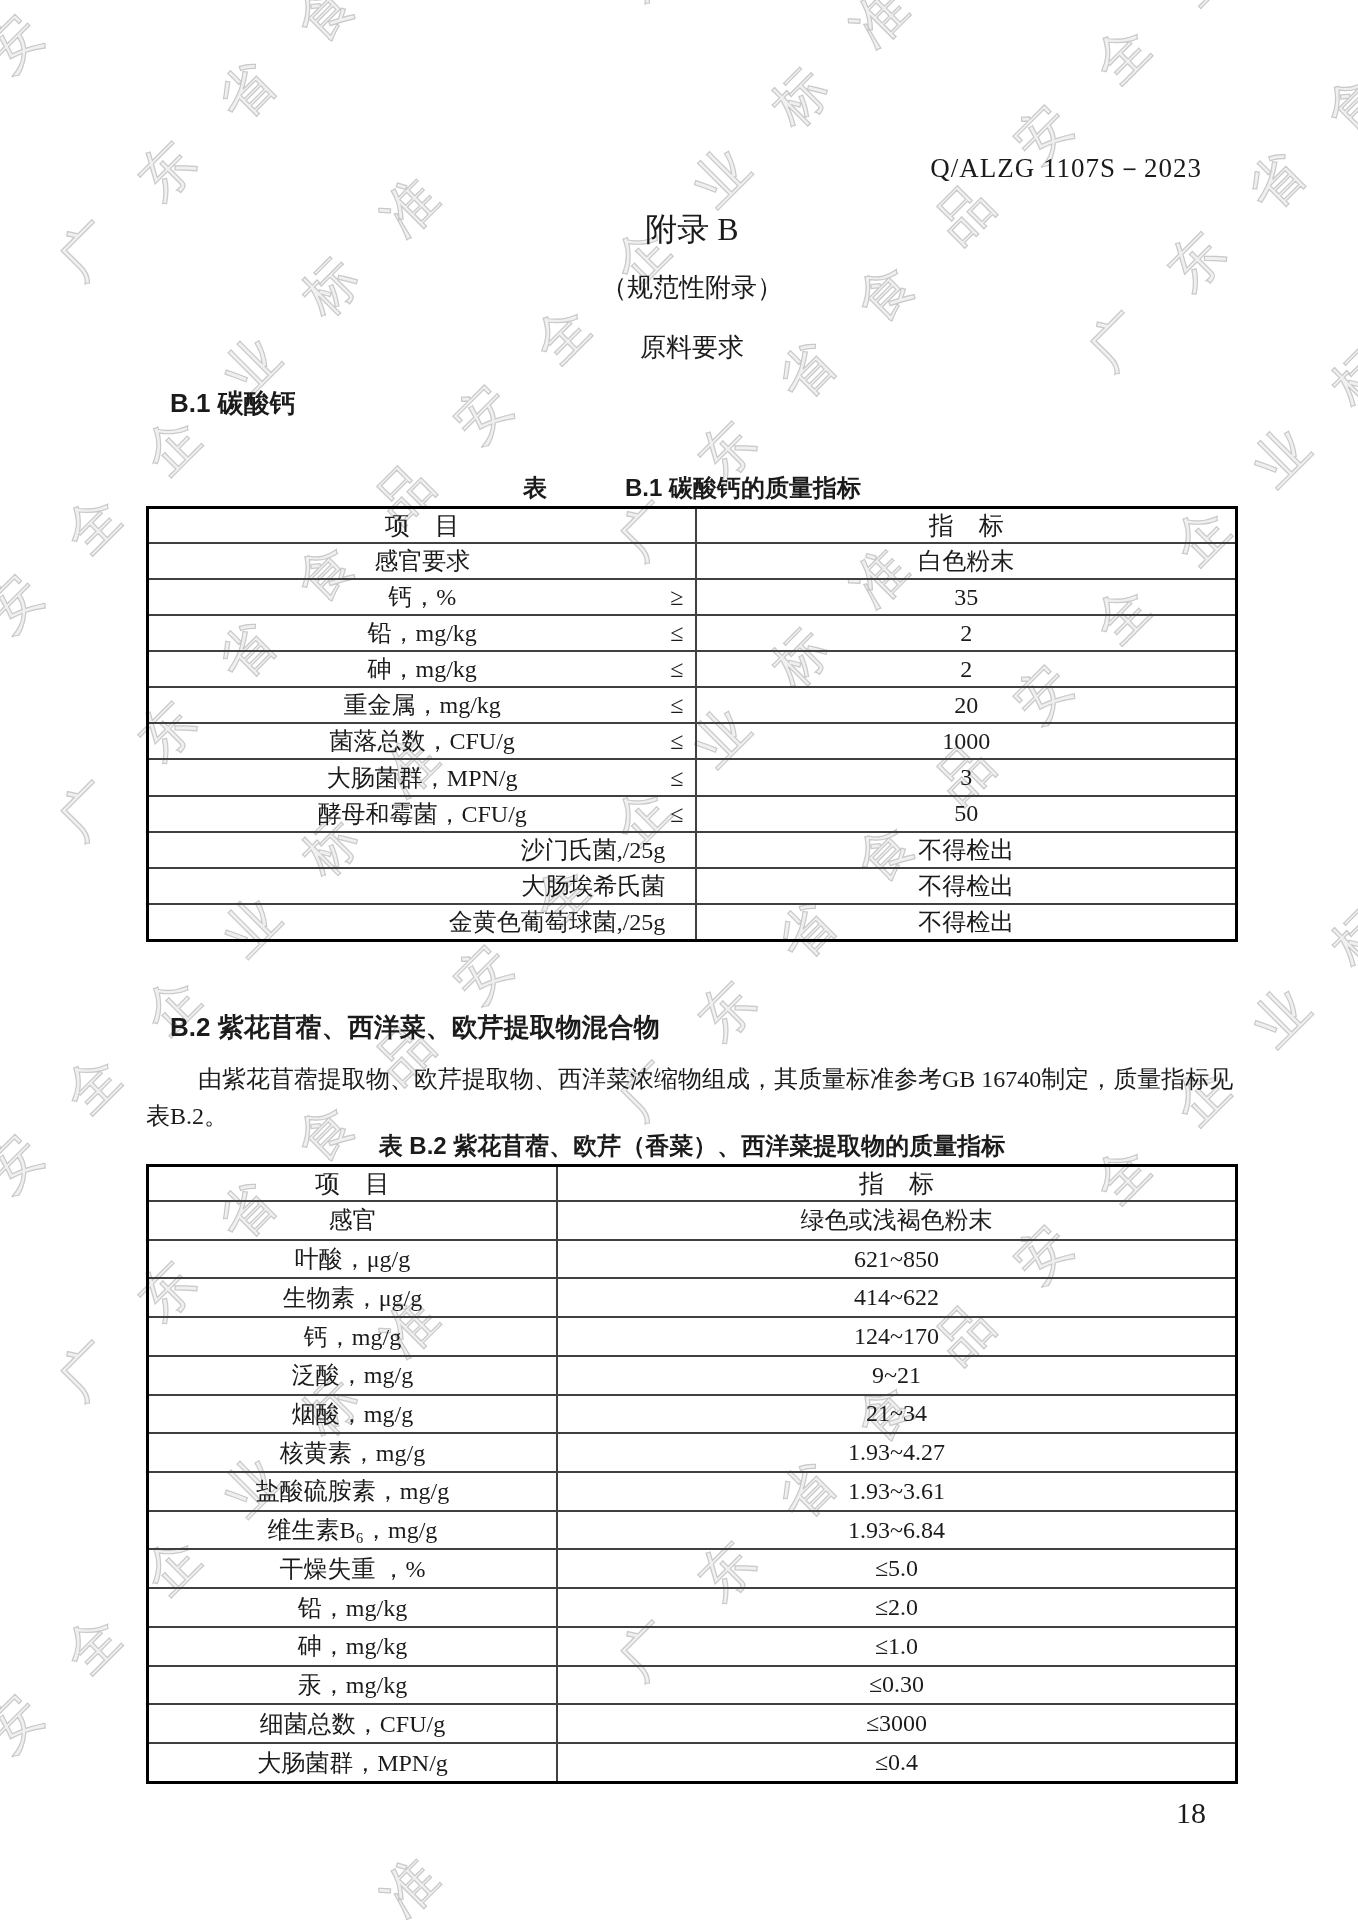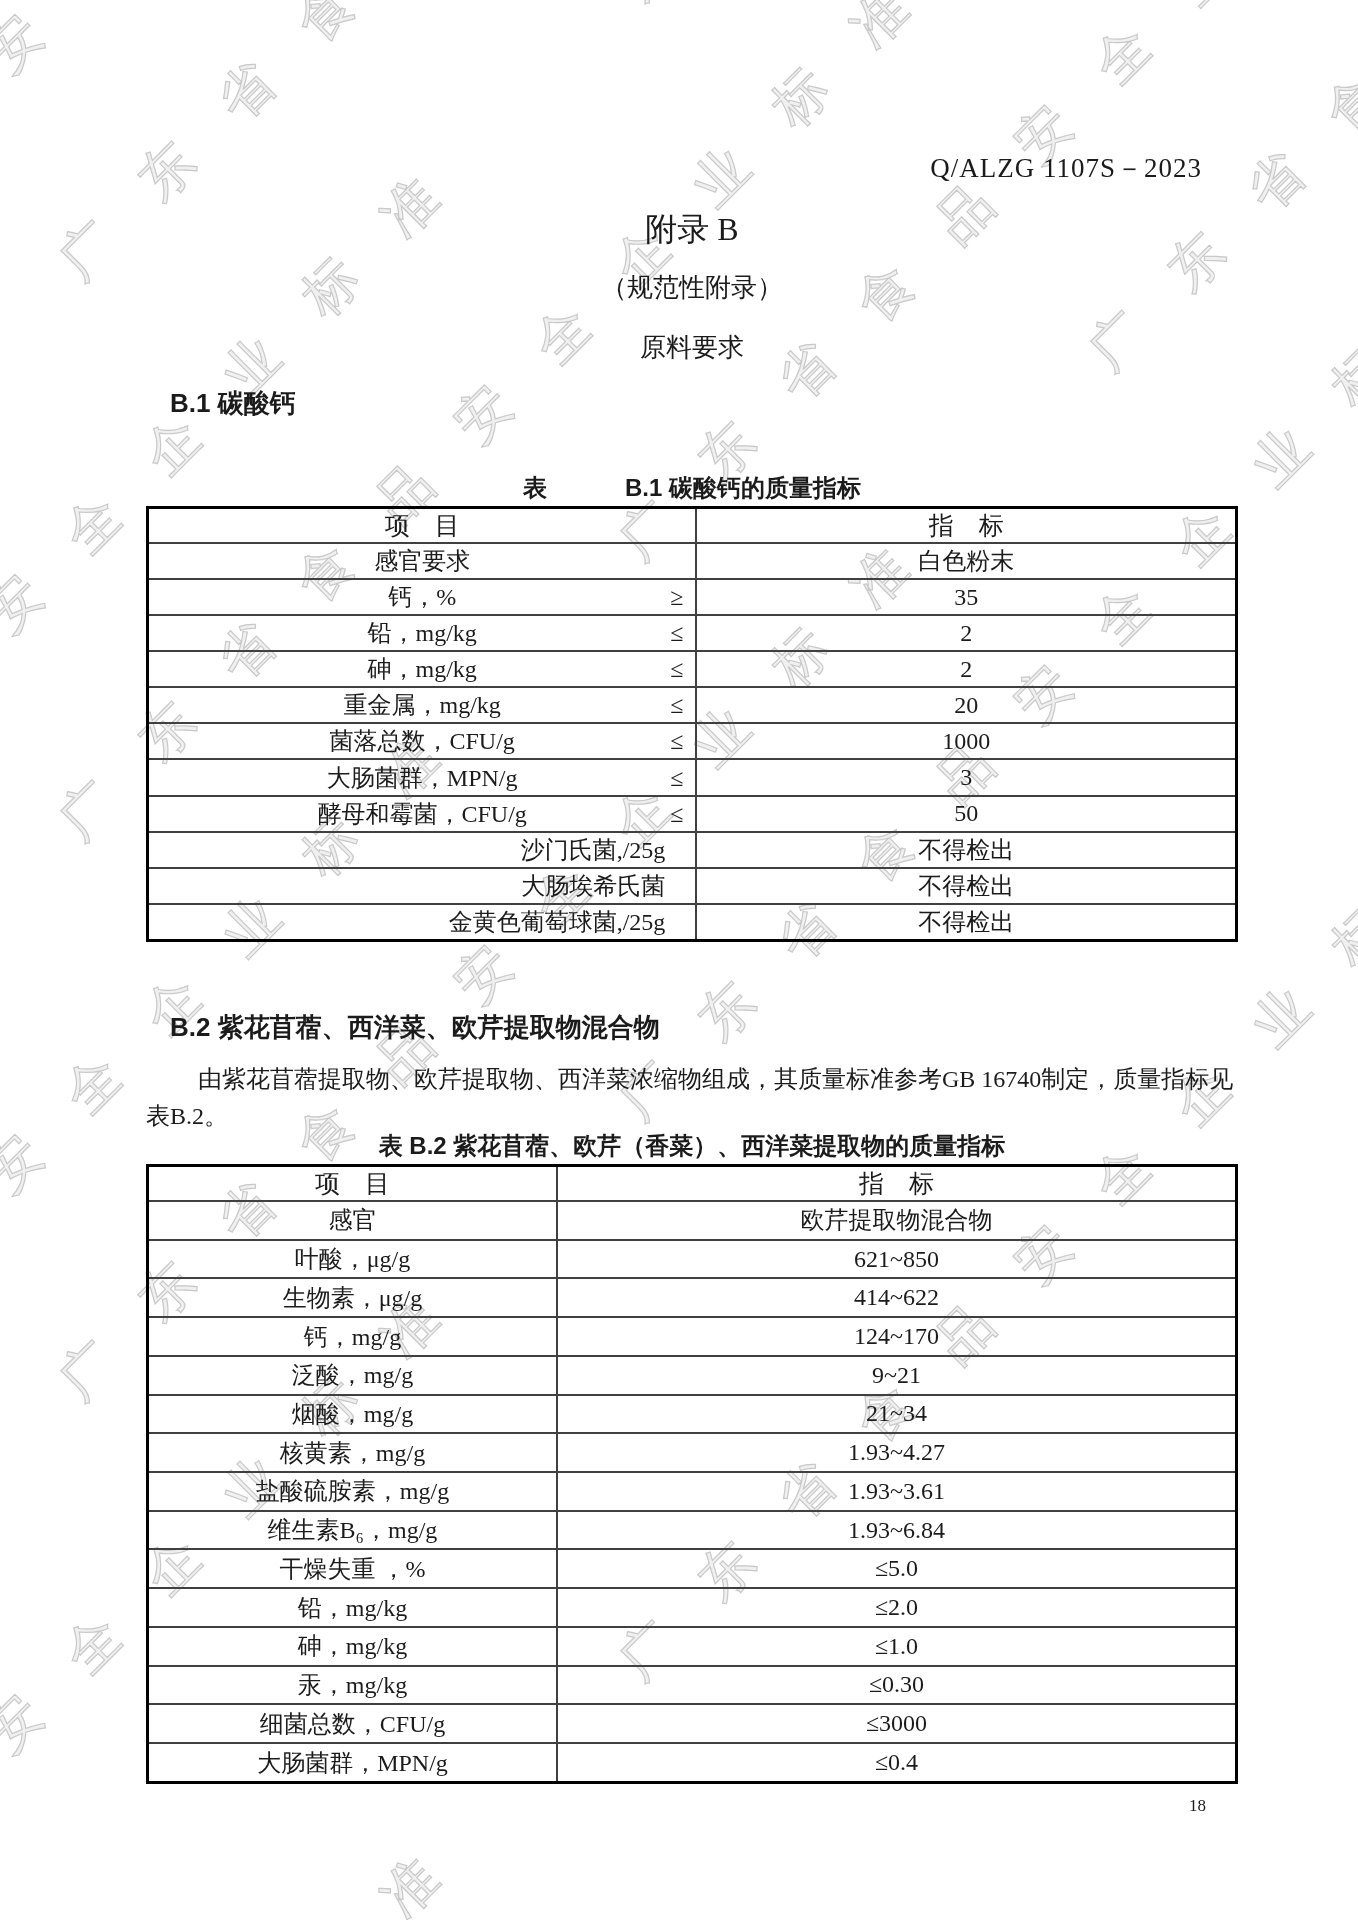--- a/index.html
+++ b/index.html
@@ -57,21 +57,21 @@
     font-family:"Liberation Serif","DejaVu Serif",serif;
   }
   .qtable th{font-size:25px;}
   #table-b1 col.c-item{width:50.4%;}
   #table-b1 col.c-spec{width:49.6%;}
   #table-b2 col.c-item{width:37.6%;}
   #table-b2 col.c-spec{width:62.4%;}
   td.item-cell{position:relative;}
   td.item-cell.right{text-align:right;padding-right:30px;}
   td.item-cell .symbol{position:absolute;right:12px;top:50%;transform:translateY(-50%);}
-  .page-number{position:absolute;top:1796px;right:152px;font-size:17px;}
+  .page-number{position:absolute;top:1796px;right:152px;font-size:30px;}
 </style>
 </head>
 <body>
 
 <div class="page">
 
   <div class="wm-layer">
       <span class="wm-line" style="left: -980px; top: 160px;">广东省食品安全企业标准　　广东省食品安全企业标准　　广东省食品安全企业标准</span>
       <span class="wm-line" style="left: -420px; top: 440px;">广东省食品安全企业标准　　广东省食品安全企业标准　　广东省食品安全企业标准</span>
       <span class="wm-line" style="left: -980px; top: 720px;">广东省食品安全企业标准　　广东省食品安全企业标准　　广东省食品安全企业标准</span>
@@ -170,21 +170,21 @@
         </colgroup>
       <thead>
         <tr>
           <th>项　目</th>
           <th>指　标</th>
         </tr>
       </thead>
       <tbody>
           <tr>
             <td class="item-cell "><span>感官</span></td>
-            <td>欧芹提取物混合物</td>
+            <td>绿色或浅褐色粉末</td>
           </tr>
           <tr>
             <td class="item-cell "><span>叶酸，μg/g</span></td>
             <td>621~850</td>
           </tr>
           <tr>
             <td class="item-cell "><span>生物素，μg/g</span></td>
             <td>414~622</td>
           </tr>
           <tr>

